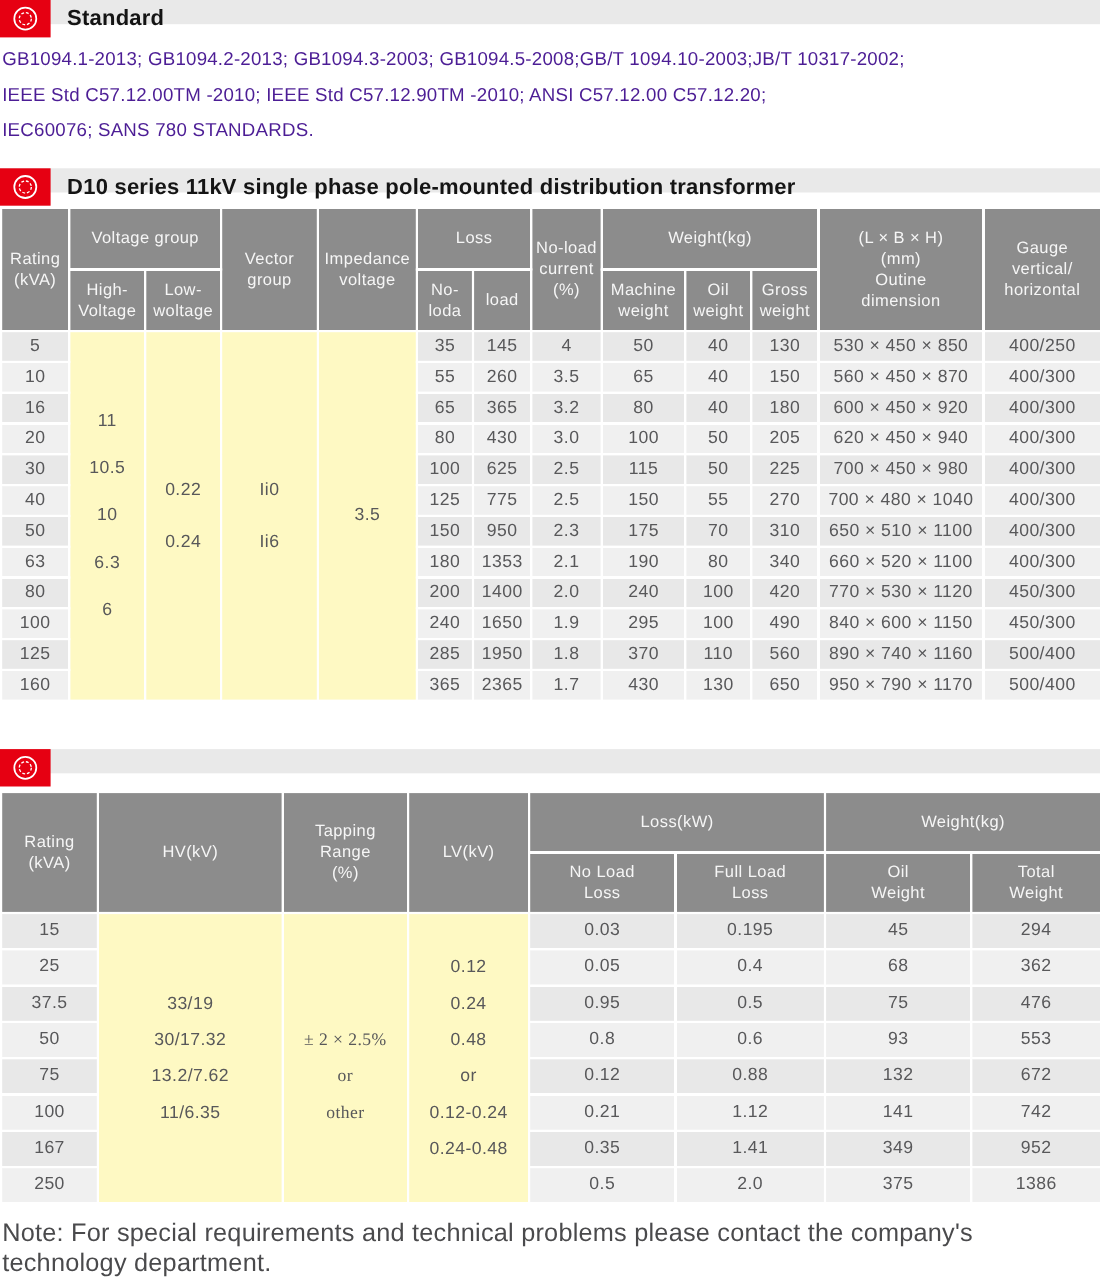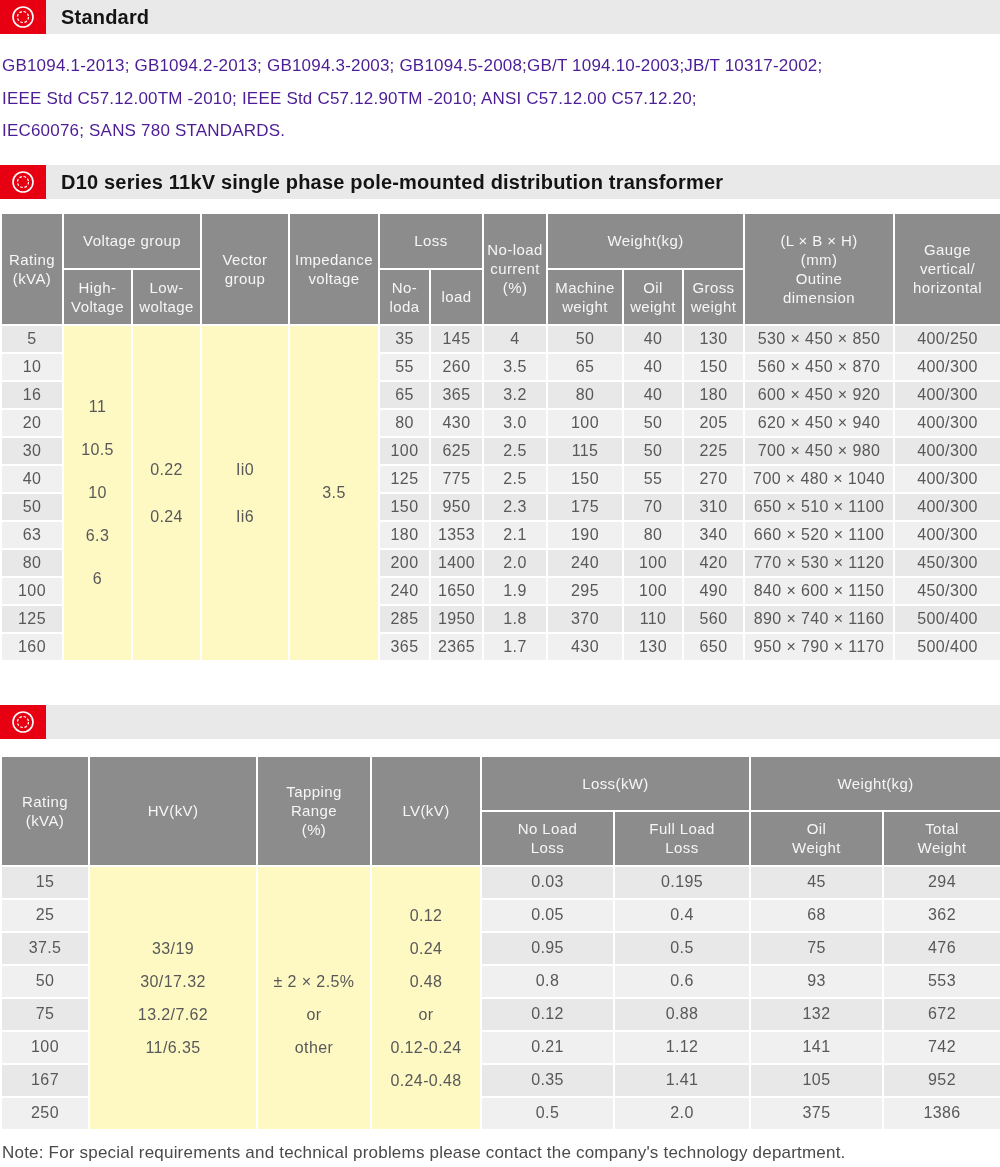--- a/index.html
+++ b/index.html
@@ -2,21 +2,21 @@
 <html><head>
 <meta charset="utf-8">
 <style>
   * { box-sizing: border-box; }
   html,body { margin:0; padding:0; }
   body {
     width:1000px; height:1167px; background:#ffffff; overflow:hidden;
     font-family:"Liberation Sans", sans-serif;
   }
   
-  .bar { position:relative; height:34px; background:#e9e9e9; }
+  .bar { position:relative; height:22px; background:#e9e9e9; }
   .badge {
     position:absolute; left:0; top:0; width:46px; height:34px;
     background:#e60012; display:flex; align-items:center; justify-content:center;
   }
   .bar-title {
     position:absolute; left:61px; top:0; line-height:34px;
     font-size:20px; font-weight:bold; color:#141414; letter-spacing:0.2px;
     white-space:pre-wrap;
   }
   
@@ -39,24 +39,24 @@
   .t2 { margin-top:16px; }
   .t2 thead tr { height:55px; }
   .t2 tbody tr { height:33px; }
   tbody tr:nth-child(odd) td { background:#e8e8e8; }
   tbody tr:nth-child(even) td { background:#f0f0f0; }
   .t1 tbody td.merged, .t2 tbody td.merged { background:#fef9c3; }
   .stack span { display:block; }
   .lh43 span { line-height:43px; }
   .lh47 span { line-height:47px; }
   .lh33 span { line-height:33px; }
-  .nudge { position:relative; top:17px; }
+  .nudge { position:relative; top:17px;font-family:Liberation Serif, serif; }
   .bar2 { margin-top:17px; }
   .bar3 { margin-top:43px; }
-  .note { margin:12px 0 0 2px; font-size:17px; color:#4a4a4c; letter-spacing:0.2px; }
+  .note { margin:12px 0 0 2px; font-size:23px; color:#4a4a4c; letter-spacing:0.2px; }
 </style>
 </head>
 <body>
 
 <div class="bar">
   <div class="badge">
     <svg width="26" height="26" viewBox="0 0 26 26">
       <circle cx="13" cy="13" r="10" fill="none" stroke="#ffffff" stroke-width="1.6"></circle>
       <circle cx="13" cy="13" r="5.5" fill="none" stroke="#ffffff" stroke-width="1.2" stroke-dasharray="2.6 1.7"></circle>
     </svg>
@@ -402,21 +402,21 @@
       <td>100</td>
       <td>0.21</td>
       <td>1.12</td>
       <td>141</td>
       <td>742</td>
     </tr>
     <tr>
       <td>167</td>
       <td>0.35</td>
       <td>1.41</td>
-      <td>105</td>
+      <td>349</td>
       <td>952</td>
     </tr>
     <tr>
       <td>250</td>
       <td>0.5</td>
       <td>2.0</td>
       <td>375</td>
       <td>1386</td>
     </tr>
   </tbody>

